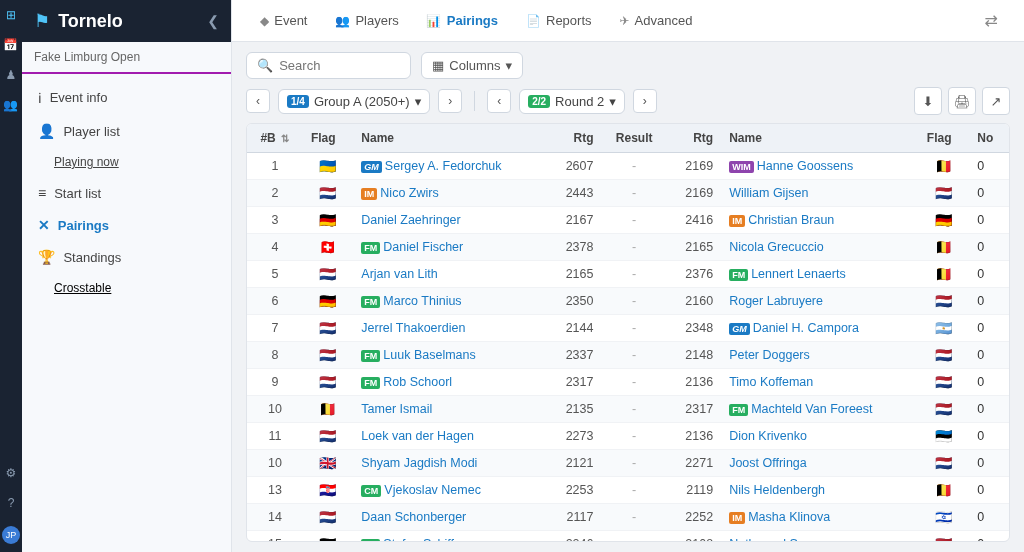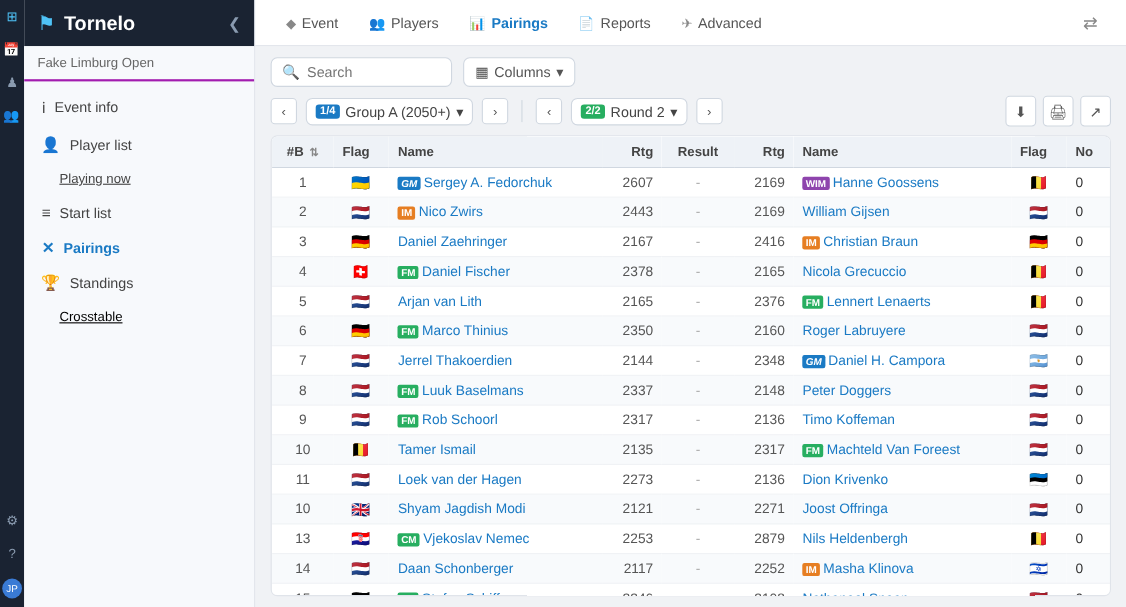--- a/index.html
+++ b/index.html
@@ -559,21 +559,21 @@
     <td><span class="player-name">Joost Offringa</span></td>
     <td class="td-flag"><span class="flag-icon">🇳🇱</span></td>
     <td>0</td>
   </tr>
             <tr>
     <td class="td-num">13</td>
     <td class="td-flag"><span class="flag-icon">🇭🇷</span></td>
     <td><span class="player-name"><span class="title-badge badge-fm">CM</span>Vjekoslav Nemec</span></td>
     <td class="td-rating">2253</td>
     <td class="td-result">-</td>
-    <td class="td-rating">2879</td>
+    <td class="td-rating">2119</td>
     <td><span class="player-name">Nils Heldenbergh</span></td>
     <td class="td-flag"><span class="flag-icon">🇧🇪</span></td>
     <td>0</td>
   </tr>
             <tr>
     <td class="td-num">14</td>
     <td class="td-flag"><span class="flag-icon">🇳🇱</span></td>
     <td><span class="player-name">Daan Schonberger</span></td>
     <td class="td-rating">2117</td>
     <td class="td-result">-</td>

